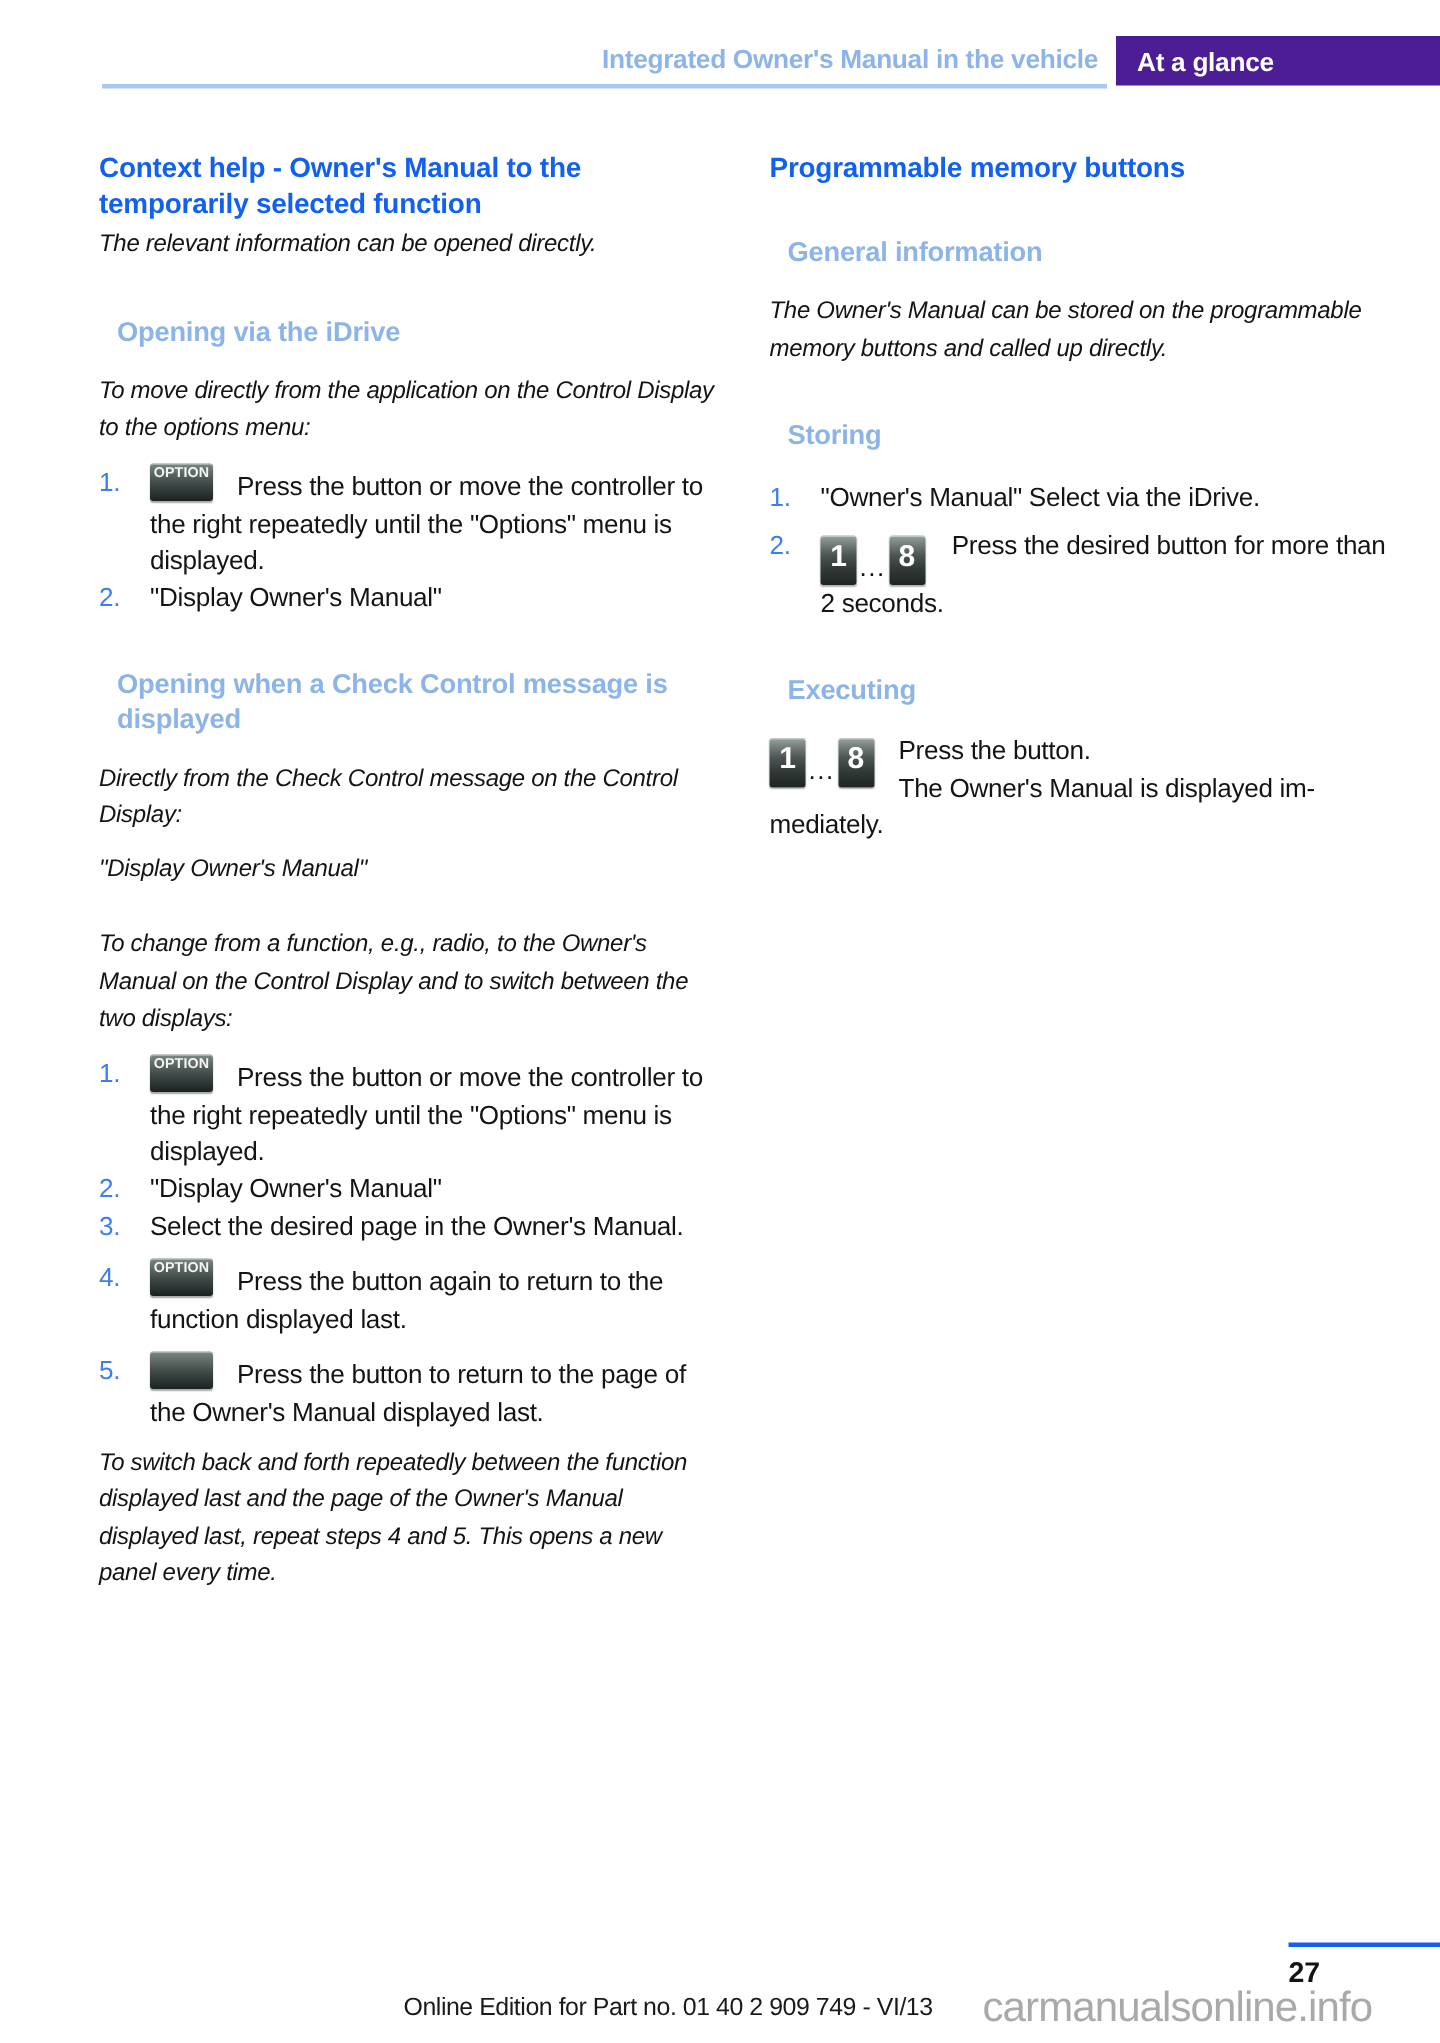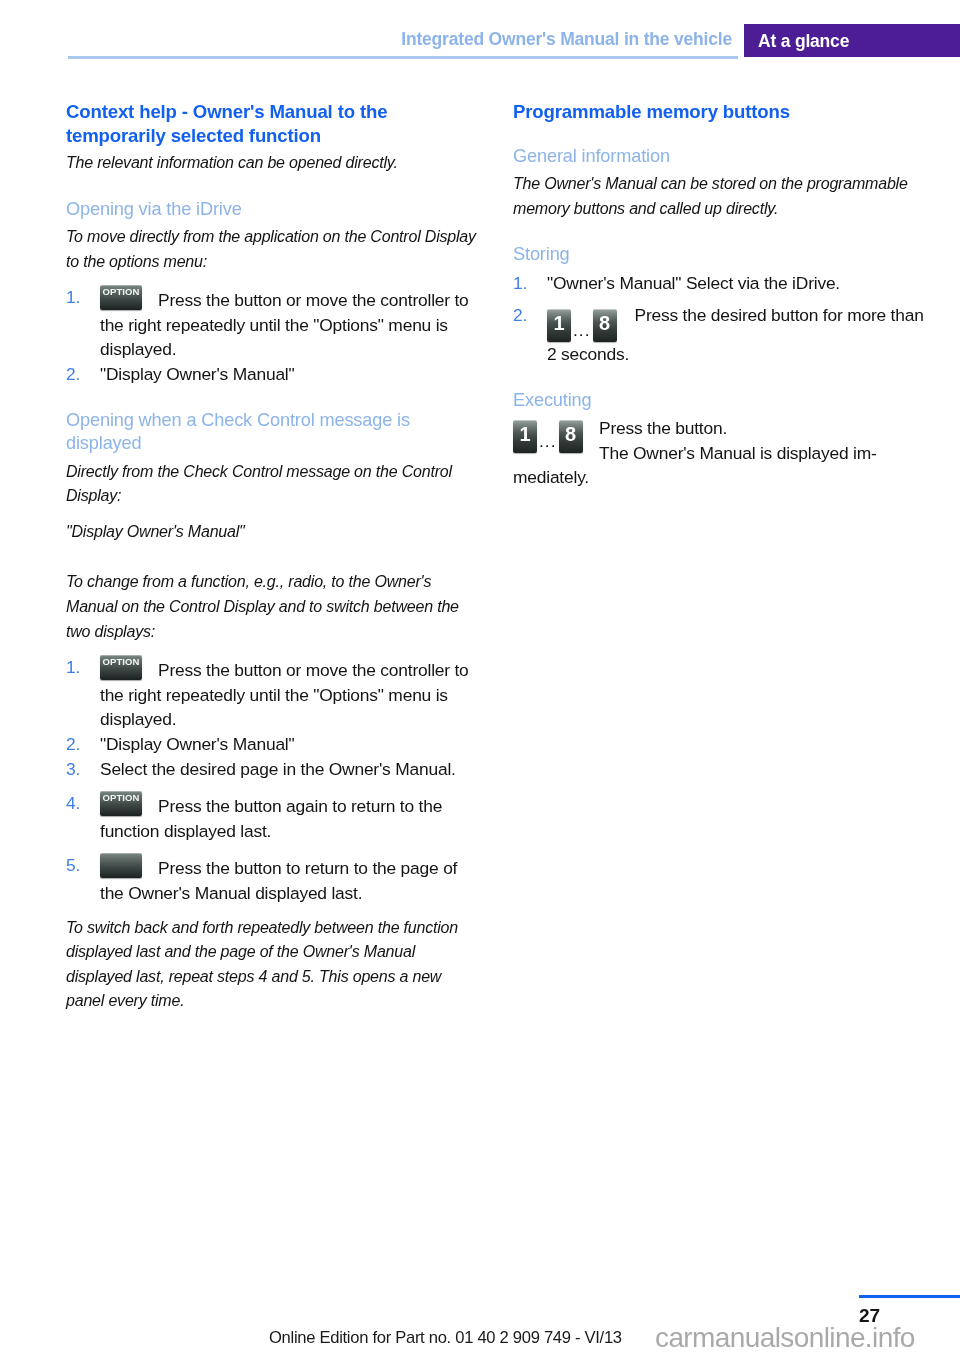--- a/index.html
+++ b/index.html
@@ -71,23 +71,23 @@
 
   h1.title {
     margin: 0;
     font-size: 18.6px;
     font-weight: bold;
     color: #1260f0;
     line-height: 23.5px;
     letter-spacing: -0.15px;
   }
   h2.subtitle {
-    margin: 0;
+    margin: 12px;
     font-size: 18.2px;
-    font-weight: normal;
+    font-weight: bold;
     color: #8db4e8;
     line-height: 23.5px;
     letter-spacing: -0.15px;
   }
   p.body {
     margin: 0;
     font-size: 16px;
     color: #141414;
     line-height: 24.6px;
     letter-spacing: -0.2px;

